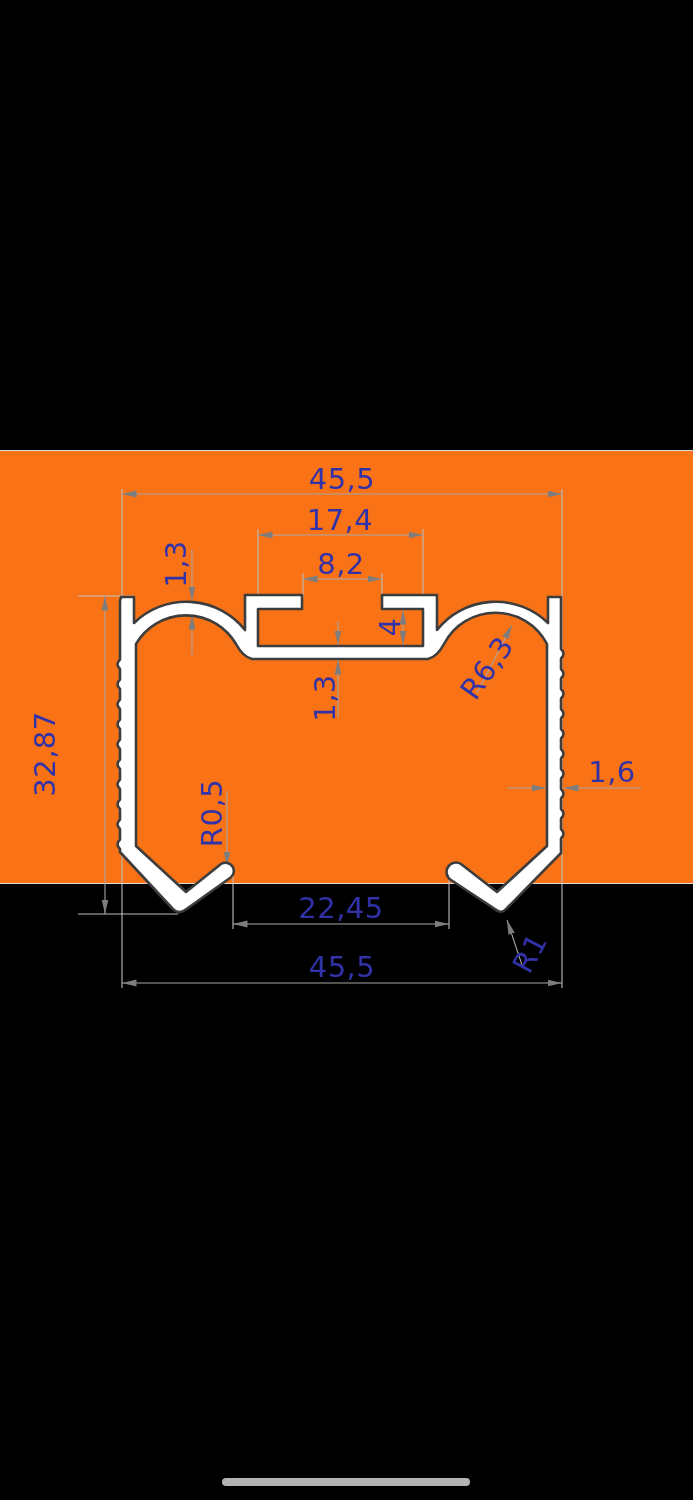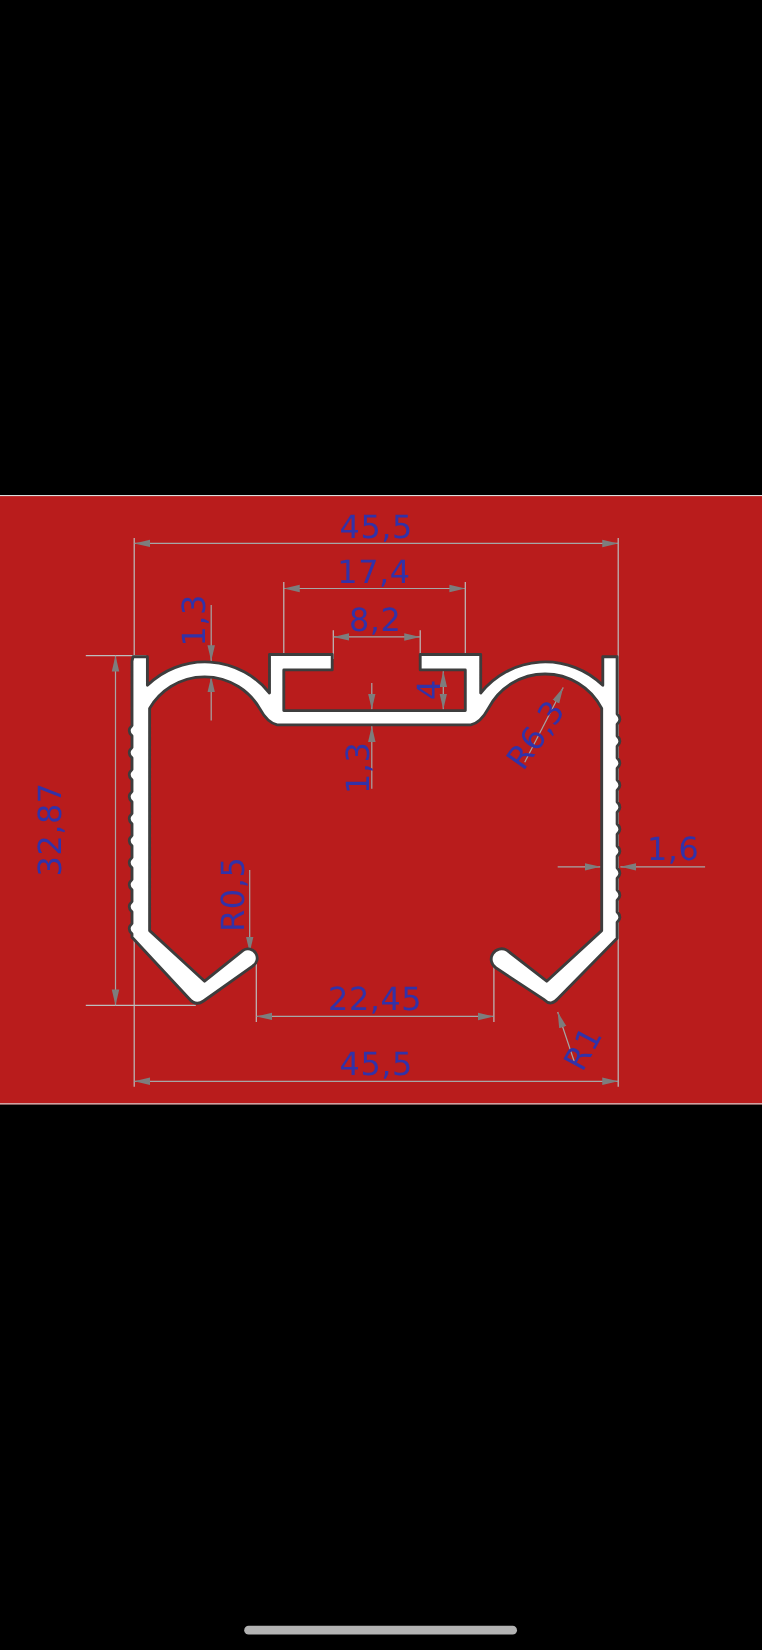--- a/index.html
+++ b/index.html
@@ -4,22 +4,22 @@
 <style>
   html,body{margin:0;padding:0;}
   body{
     width:693px;height:1500px;background:#000;position:relative;
     font-family:"DejaVu Sans", sans-serif;overflow:hidden;
   }
   .letterbox{position:absolute;left:0;width:693px;background:#000;}
   #letterbox-top{top:0;height:450px;}
   #letterbox-bottom{top:1048px;height:452px;}
   .canvas{
-    position:absolute;top:450px;left:0;width:693px;height:554px;
-    background:#b91c1c;border-top:1px solid #dcdcdc;border-bottom:1px solid #dcdcdc;
+    position:absolute;top:450px;left:0;width:693px;height:434px;
+    background:#f97316;border-top:1px solid #dcdcdc;border-bottom:1px solid #dcdcdc;
     box-sizing:border-box;
     text-decoration:underline;
   }
   svg{display:block;}
   .profile{fill:#ffffff;stroke:var(--profile-line,#3d3d3d);stroke-width:2.6;
     stroke-linejoin:round;stroke-linecap:round;}
   .ext{stroke:var(--extension-line,#bdbdbd);stroke-width:1.1;fill:none;}
   .dim{stroke:var(--dimension-line,#a6a6a6);stroke-width:1.1;fill:none;}
   .dim-text{fill:var(--label-text,#3232a8);font-size:29px;letter-spacing:0.5px;}
   .rot{dominant-baseline:central;}

